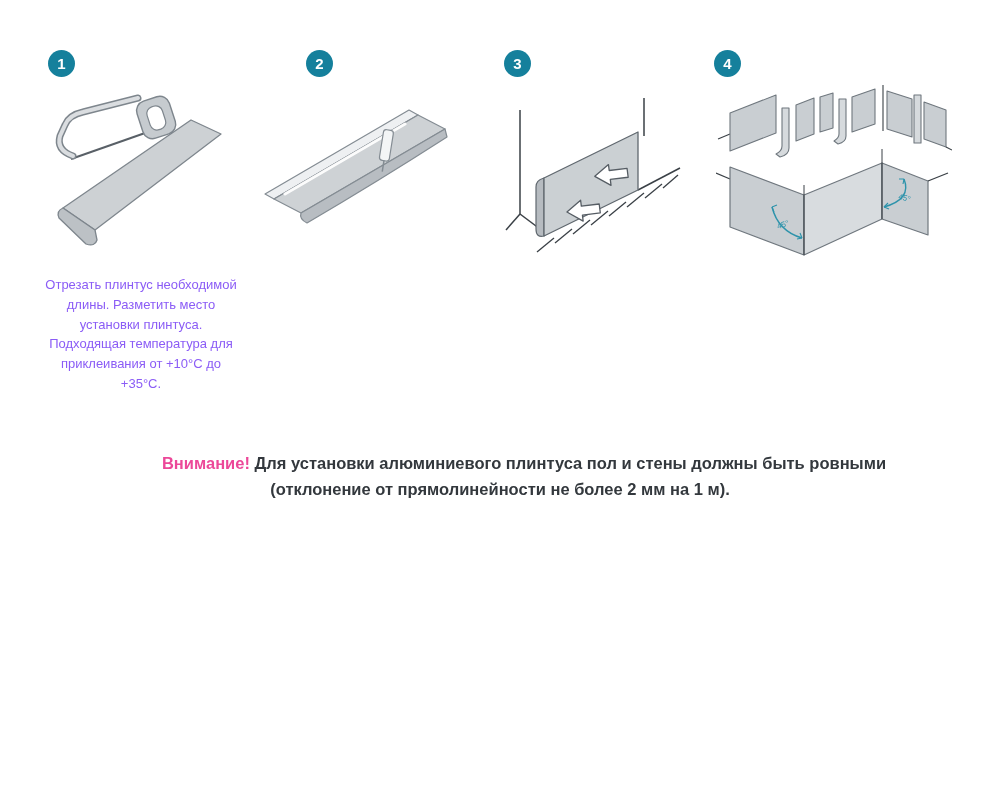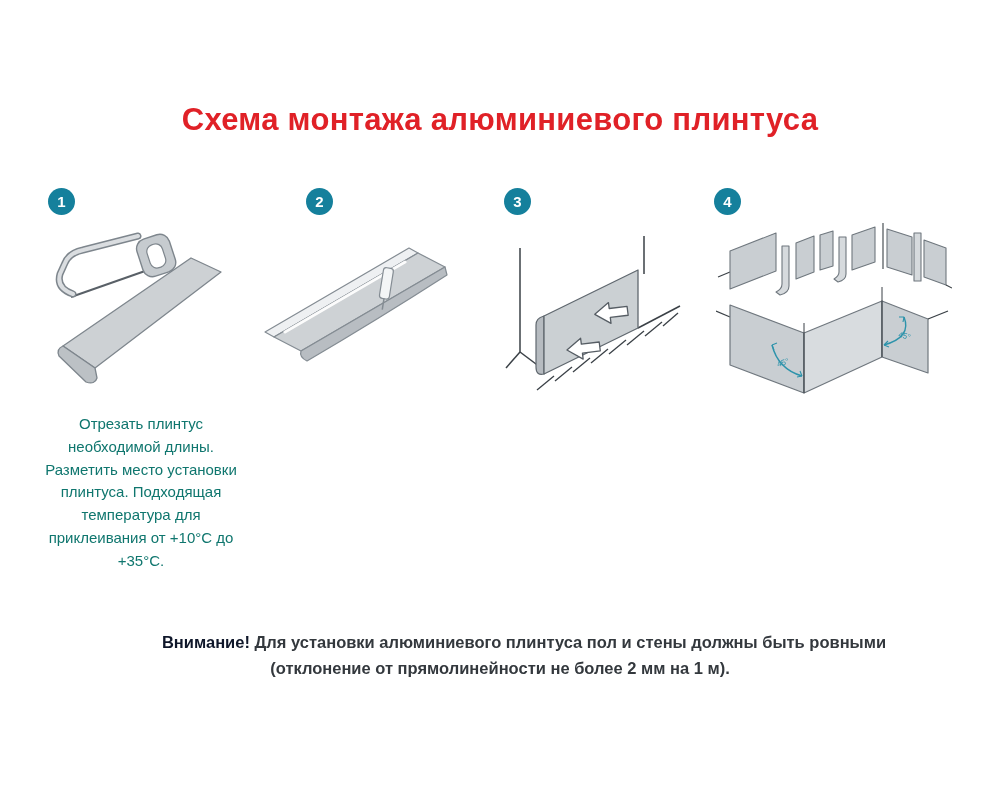--- a/index.html
+++ b/index.html
@@ -50,42 +50,41 @@
   .art {
     height:172px;
     margin-top:8px;
     display:flex;
     align-items:center;
     justify-content:center;
   }
   .desc {
     margin-top:18px;
     text-align:center;
-    font-size:15px;
+    font-size:13px;
     line-height:1.52;
-    color:#0f766e;
+    color:#8b5cf6;
   }
   .note {
     margin:56px auto 0;
     max-width:858px;
     text-align:center;
     font-size:16.5px;
     line-height:1.6;
     font-weight:600;
     color:#33383d;
   }
-  .note-label { font-weight:800; color:#0f172a;margin-left:48px; }
+  .note-label { font-weight:800; color:#ec4899;margin-left:48px; }
   svg { display:block; }
 </style>
 </head>
 <body>
 
 <div class="page">
 
-  <h1 class="title">Схема монтажа алюминиевого плинтуса</h1>
 
   <div class="steps">
 
     <div class="step step-1">
       <div class="badge">1</div>
       <div class="art">
         <svg width="200" height="170" viewBox="0 0 200 170">
           <path d="M22,122 L150,34 L180,48 L54,144 Z" fill="#cdd1d4" stroke="#7e868d" stroke-width="1.3" stroke-linejoin="round"></path>
           <path d="M22,122 L54,144 L56,154 Q54,161 45,158 L18,132 Q15,125 22,122 Z" fill="#bcc1c5" stroke="#7e868d" stroke-width="1.3" stroke-linejoin="round"></path>
           <path d="M30,73 L124,40" stroke="#596067" stroke-width="2"></path>

